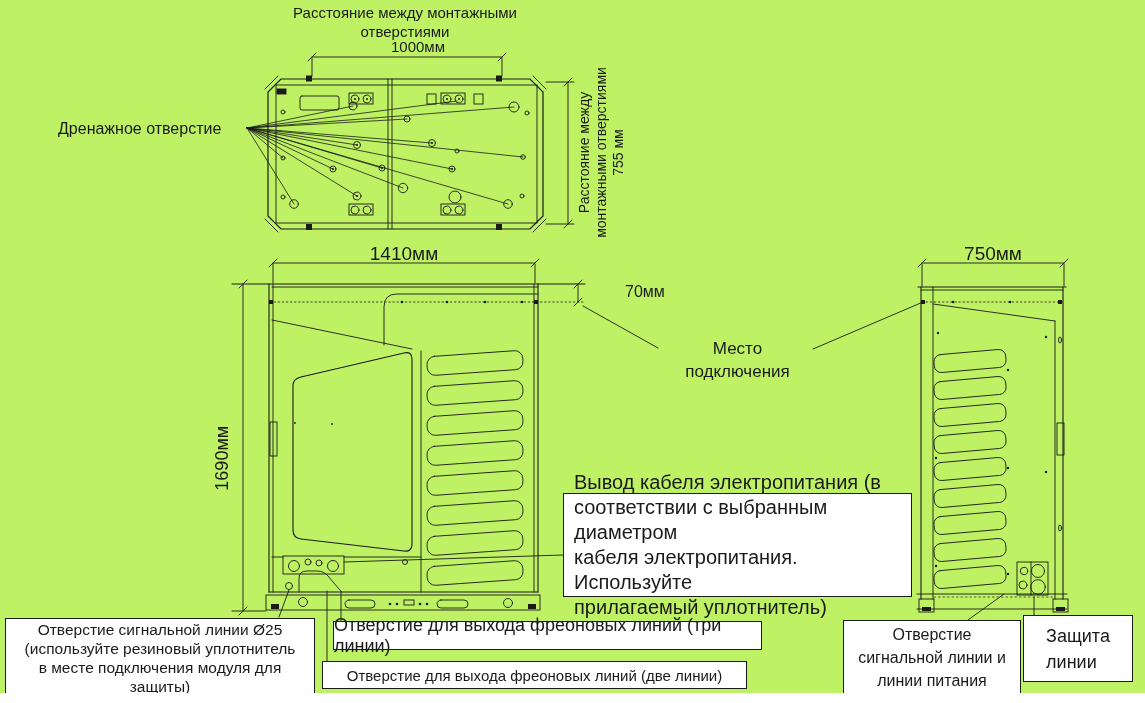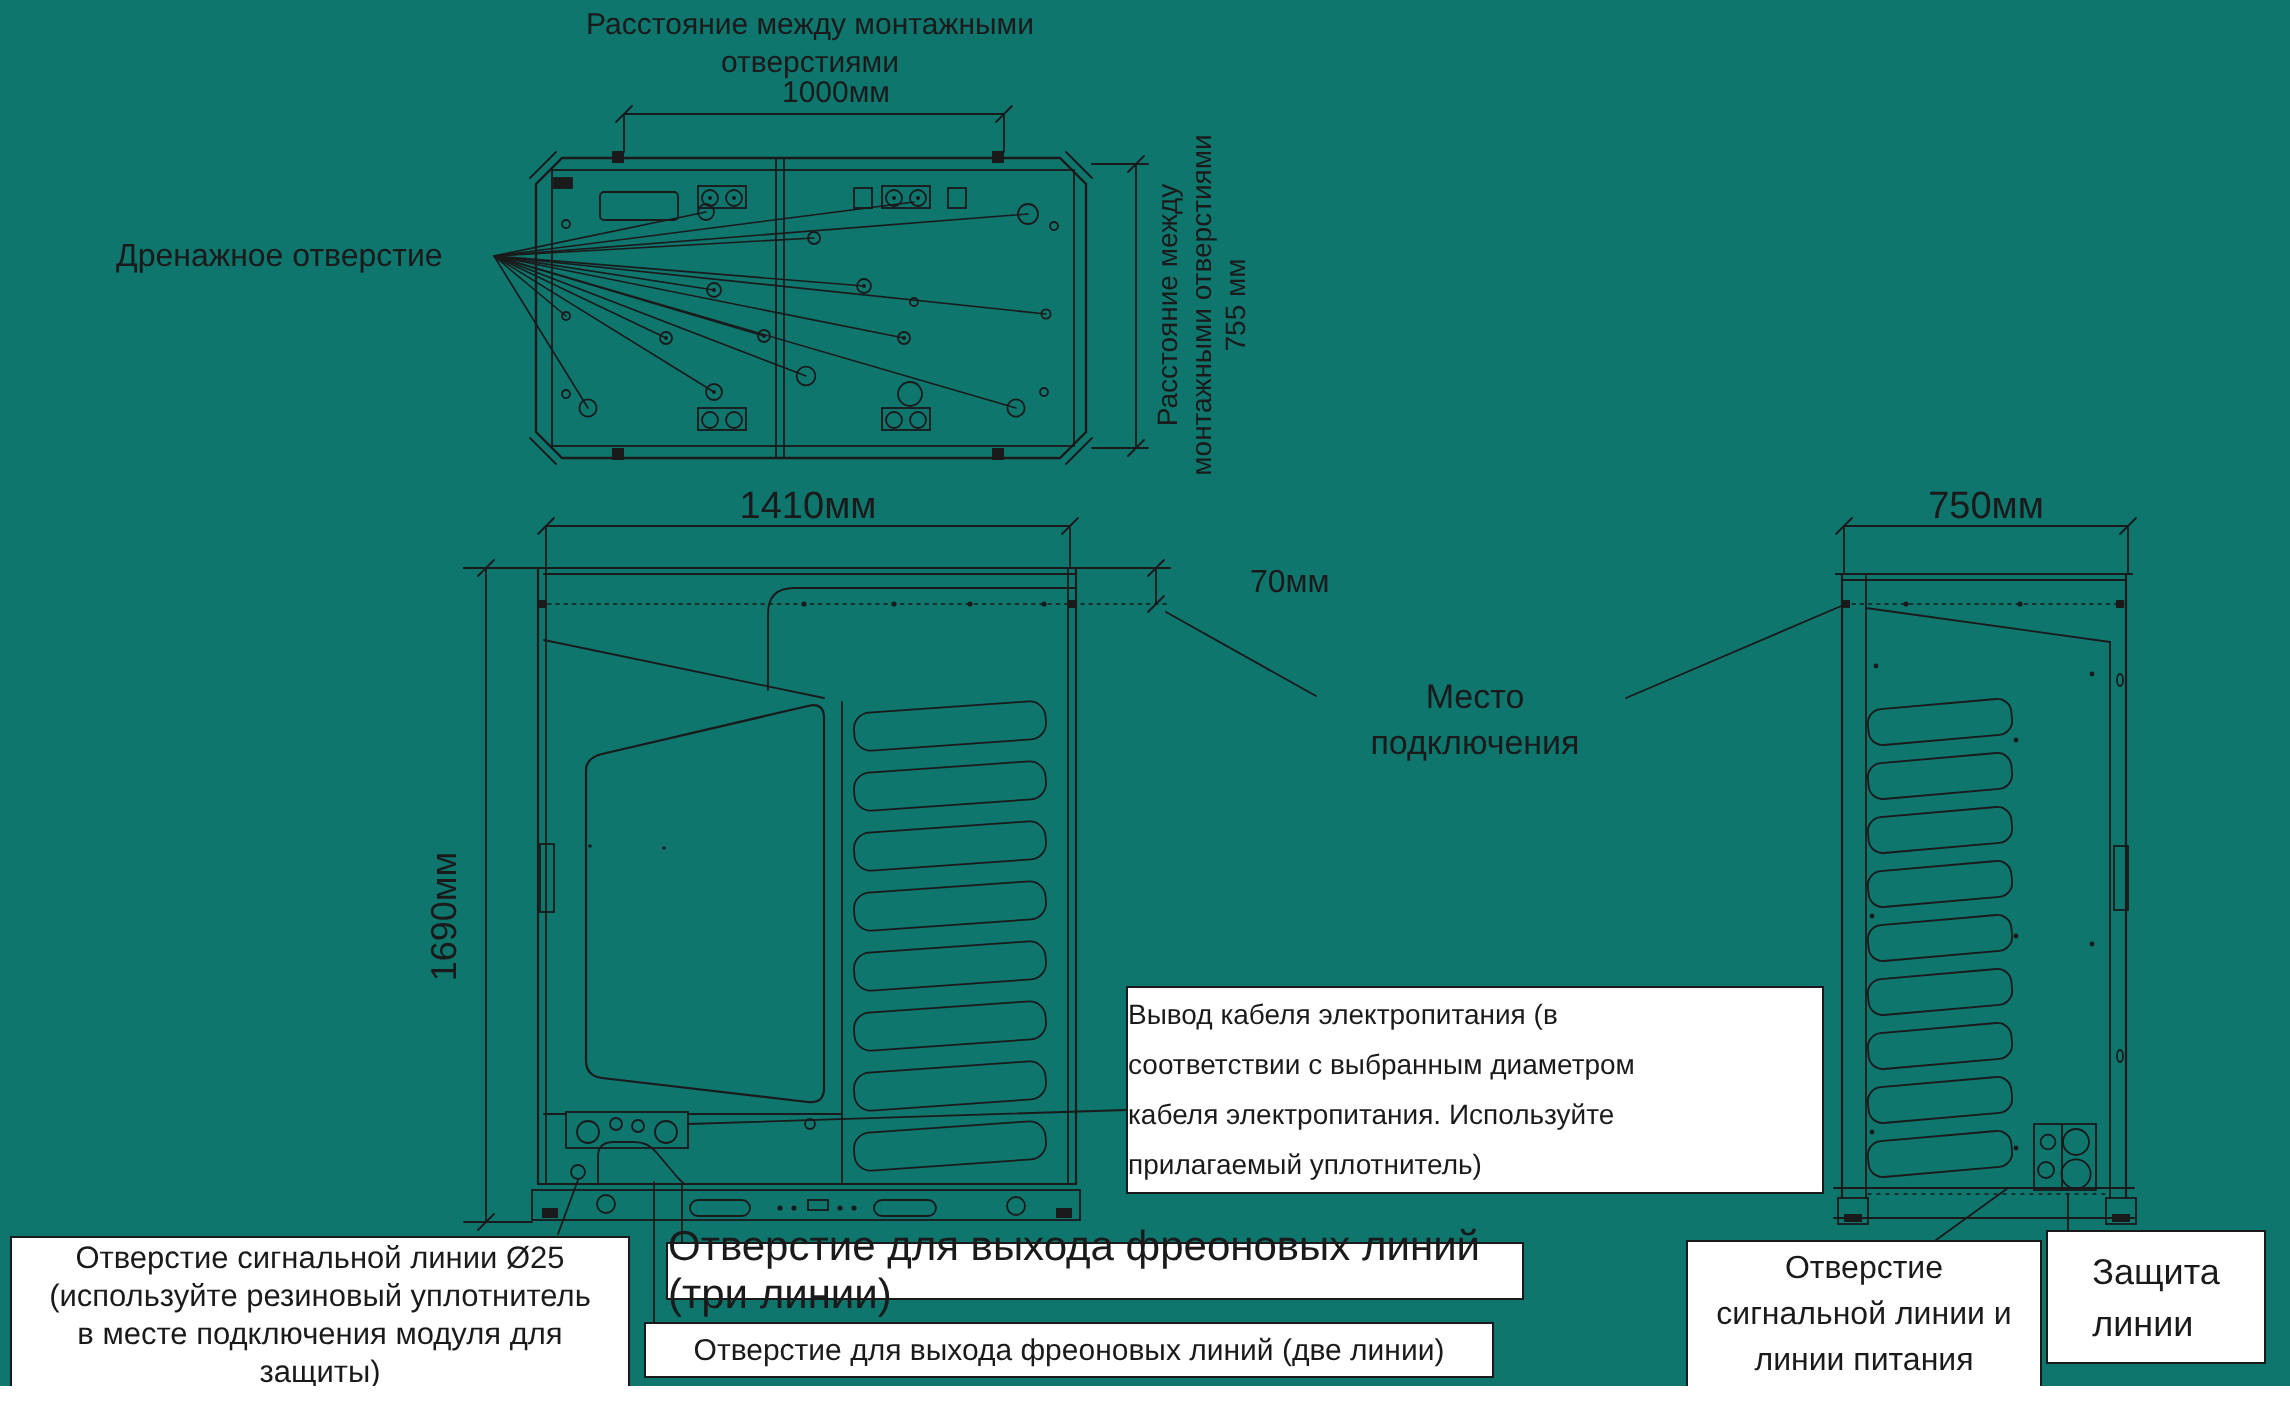--- a/index.html
+++ b/index.html
@@ -1,16 +1,16 @@
 <!DOCTYPE html>
 <html><head>
 <meta charset="utf-8">
 <style>
   html,body{margin:0;padding:0;background:#fff;}
-  #stage{position:relative;width:1145px;height:693px;background:#0f766e;overflow:hidden;
+  #stage{position:relative;width:1145px;height:693px;background:#bef264;overflow:hidden;
          font-family:"Liberation Sans", sans-serif;color:#1a1a1a;}
   #linework{position:absolute;left:0;top:0;}
   .lbl{position:absolute;white-space:pre-line;line-height:1.25;color:#1a1a1a;}
   .ctr{text-align:center;}
   .rot{transform:rotate(-90deg);}
   .callout{position:absolute;border:1.2px solid #1a1a1a;background:#fff;box-sizing:border-box;
            display:flex;align-items:center;justify-content:center;white-space:pre-line;}
   .callout.left{justify-content:flex-start;text-align:left;}
 </style>
 </head>
@@ -284,31 +284,31 @@
 
 <div class="lbl" style="left:589px;top:282px;font-size:16px;margin-left:36px;">70мм</div>
 
 <div class="lbl ctr rot" style="left:182px;top:447px;width:80px;font-size:18px;">1690мм</div>
 
 <div class="lbl ctr" style="left:893px;top:242px;width:200px;font-size:19px;">750мм</div>
 
 <div class="lbl ctr" style="left:655px;top:337px;width:165px;font-size:17px;line-height:23px;">Место
 подключения</div>
 
-<div class="callout left" style="left:563px;top:493px;width:349px;height:104px;padding:4px 0;font-size:14px;line-height:25px;">Вывод кабеля электропитания (в
+<div class="callout left" style="left:563px;top:493px;width:349px;height:104px;padding:4px 10px;font-size:20px;line-height:25px;">Вывод кабеля электропитания (в
 соответствии с выбранным диаметром
 кабеля электропитания. Используйте
 прилагаемый уплотнитель)</div>
 
 <div class="callout" style="left:5px;top:618px;width:310px;height:80px;font-size:15.5px;line-height:19px;text-align:center;">Отверстие сигнальной линии Ø25
 (используйте резиновый уплотнитель
 в месте подключения модуля для
 защиты)</div>
 
-<div class="callout" style="left:333px;top:621px;width:429px;height:29px;font-size:21px;">Отверстие для выхода фреоновых линий (три линии)</div>
+<div class="callout" style="left:333px;top:621px;width:429px;height:29px;font-size:18px;">Отверстие для выхода фреоновых линий (три линии)</div>
 
 <div class="callout" style="left:322px;top:661px;width:425px;height:28px;font-size:15px;">Отверстие для выхода фреоновых линий (две линии)</div>
 
 <div class="callout" style="left:843px;top:620px;width:178px;height:74px;font-size:16px;line-height:23px;text-align:center;">Отверстие
 сигнальной линии и
 линии питания</div>
 
 <div class="callout" style="left:1023px;top:615px;width:110px;height:67px;font-size:18px;line-height:26px;">Защита
 линии</div>
 

